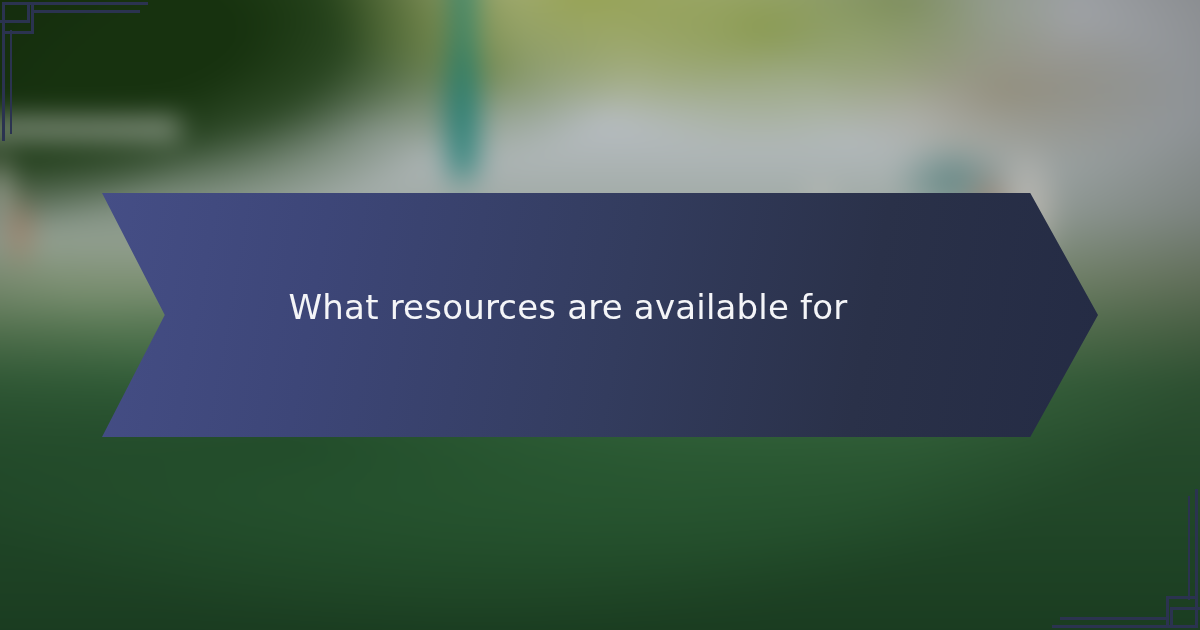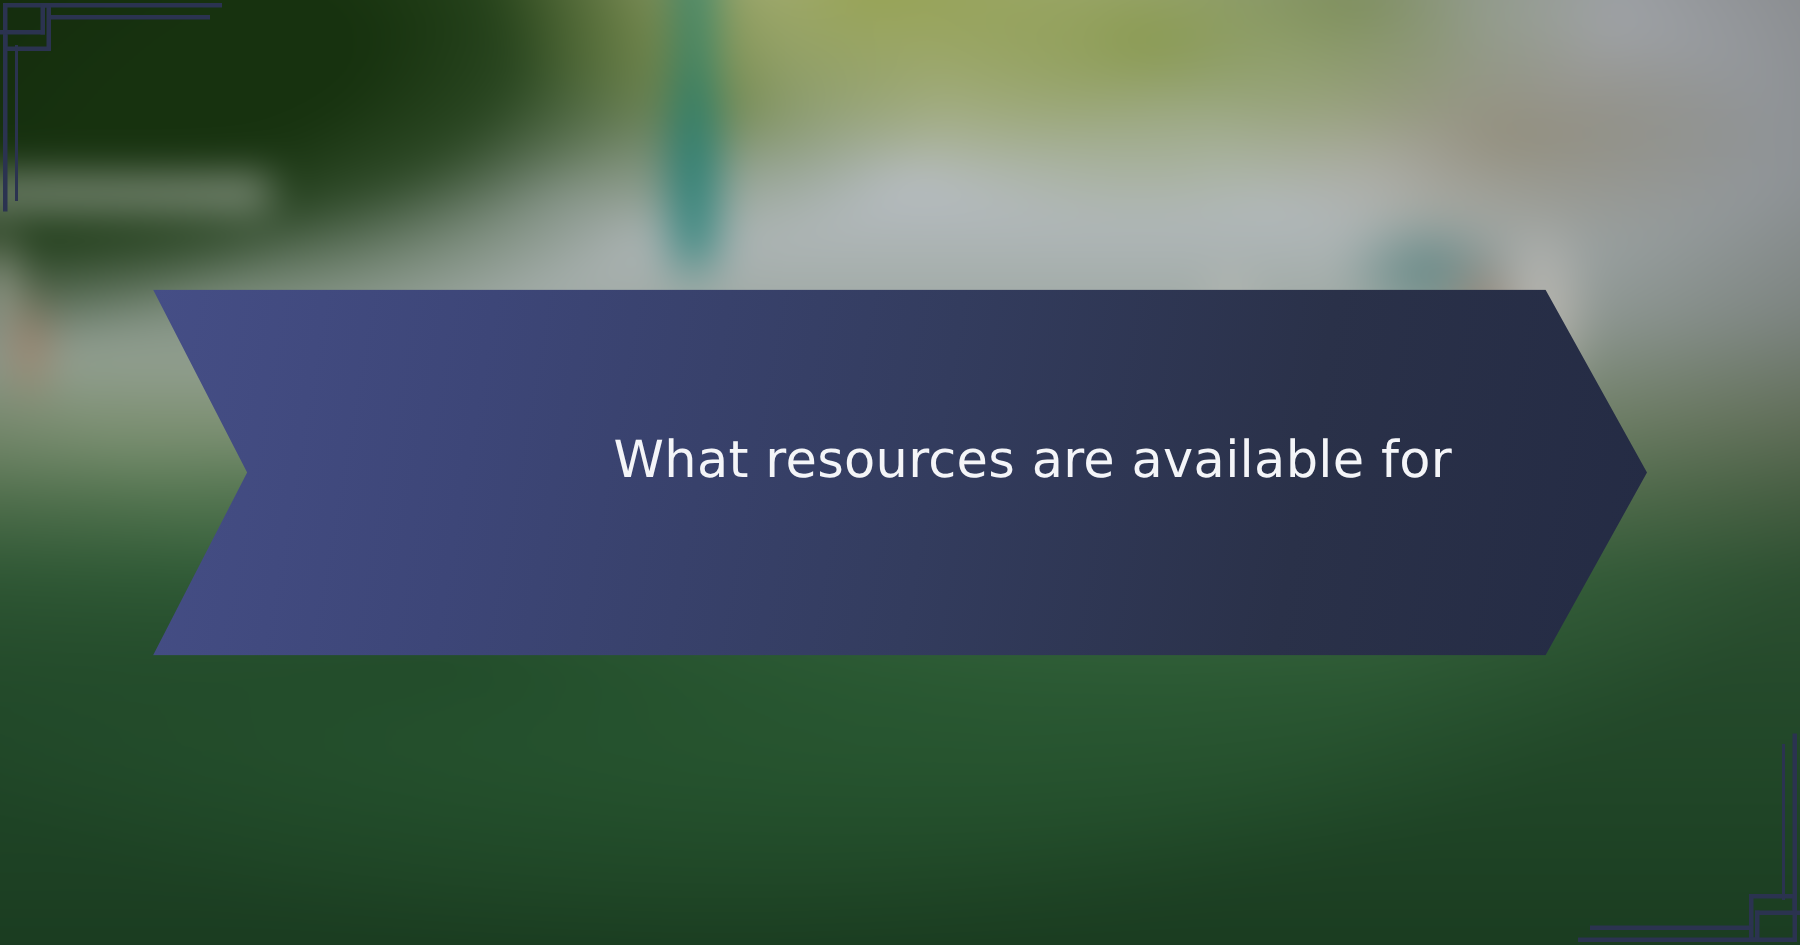--- a/index.html
+++ b/index.html
@@ -126,21 +126,21 @@
     clip-path: polygon(0% 0%, 93.2% 0%, 100% 50%, 93.2% 100%, 0% 100%, 6.3% 50%);
   }
   .banner-text {
     position: absolute;
     left: 168px;
     top: 193px;
     width: 800px;
     height: 228px;
     display: flex;
     flex-direction: column;
-    align-items: flex-end;
+    align-items: center;
     justify-content: center;
     gap: 8px;
     text-align: center;
   }
   .banner-line {
     color: #f4f5f8;
     font-size: 34px;
     font-weight: 400;
     line-height: 1.42;
     letter-spacing: 0.2px;

